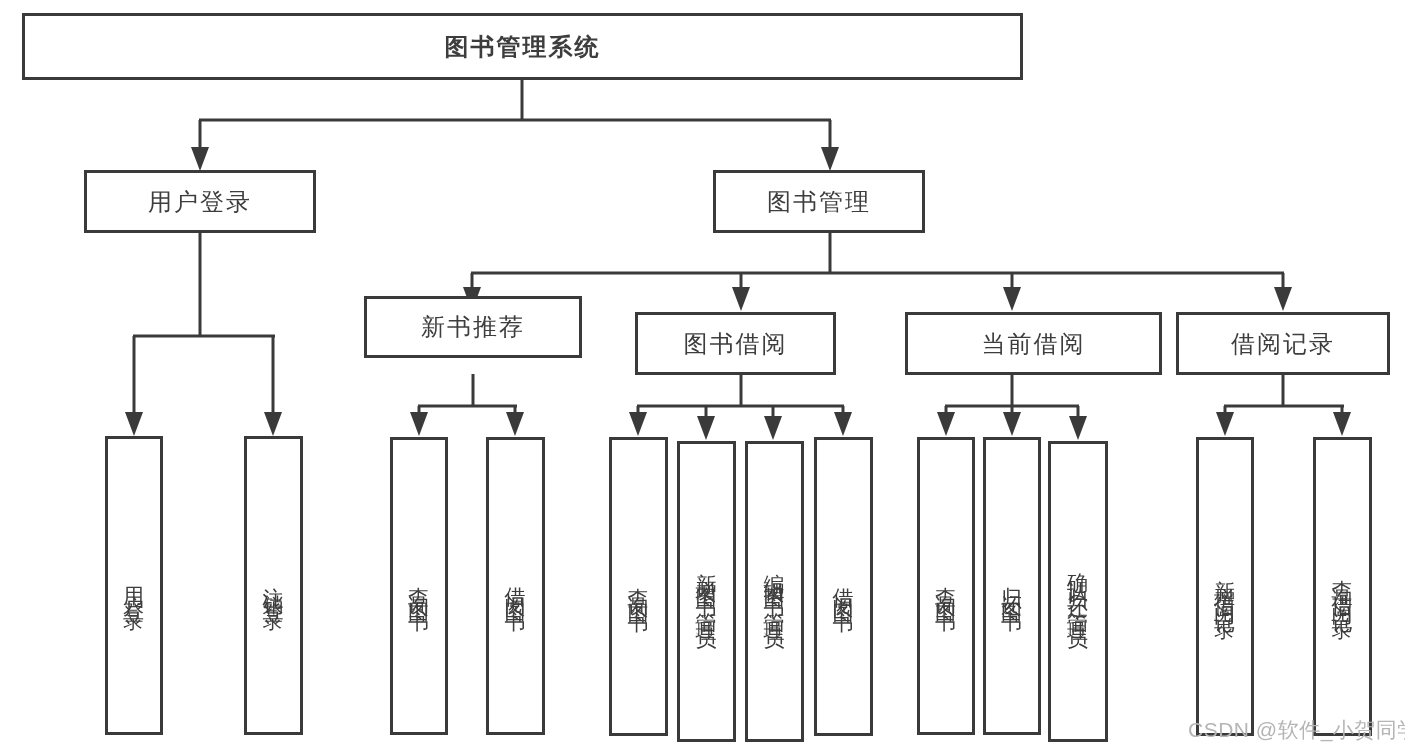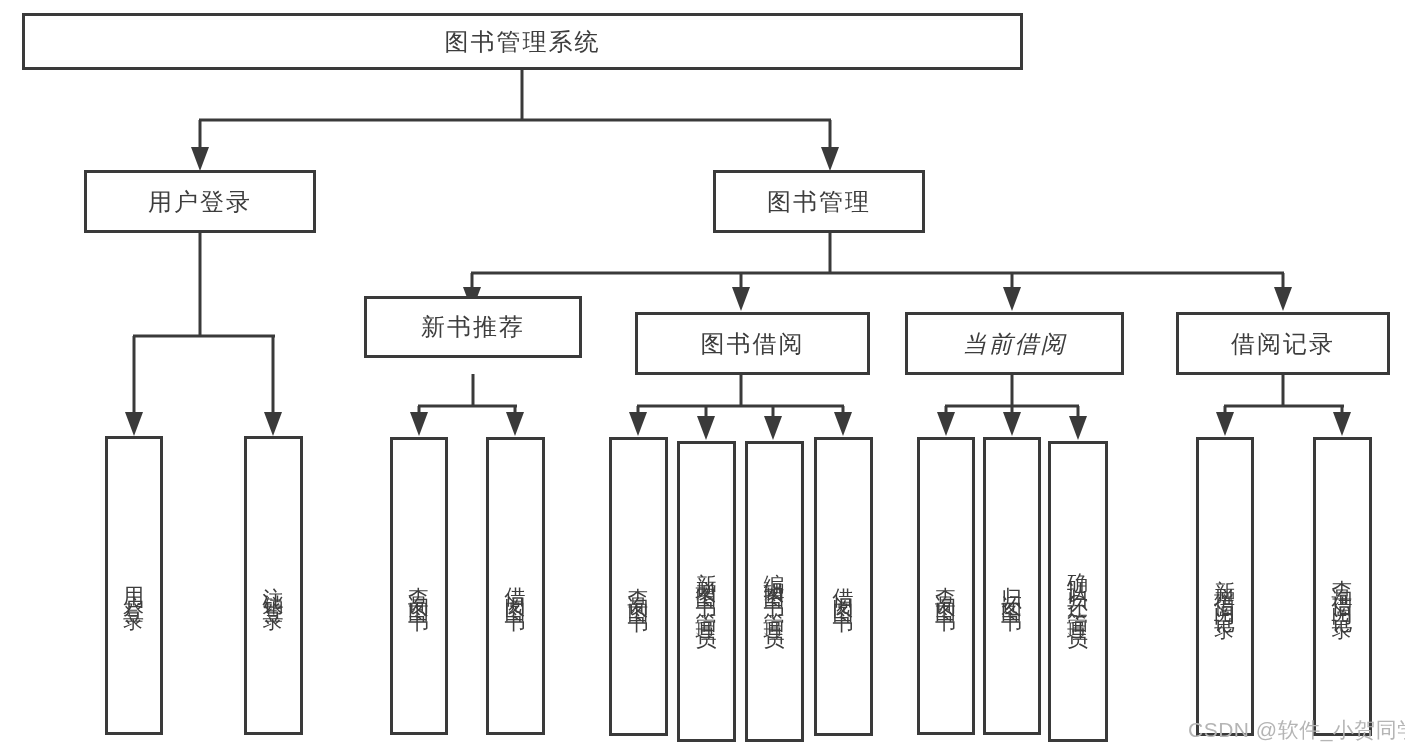--- a/index.html
+++ b/index.html
@@ -113,28 +113,28 @@
     <polygon points="1069,416 1087,416 1078,440"></polygon>
 
     <line x1="1283" y1="374" x2="1283" y2="407"></line>
     <line x1="1224" y1="406" x2="1344" y2="406"></line>
     <line x1="1225" y1="406" x2="1225" y2="415"></line>
     <polygon points="1216,412 1234,412 1225,436"></polygon>
     <line x1="1342" y1="406" x2="1342" y2="415"></line>
     <polygon points="1333,412 1351,412 1342,436"></polygon>
   </svg>
 
-  <div class="node h-node" style="left:22px; top:13px; width:1001px; height:57px;">图书管理系统</div>
+  <div class="node h-node" style="left:22px; top:13px; width:1001px; height:67px;font-weight:bold;">图书管理系统</div>
 
   <div class="node h-node" style="left:84px; top:170px; width:232px; height:63px;">用户登录</div>
   <div class="node h-node" style="left:713px; top:170px; width:212px; height:63px;">图书管理</div>
 
   <div class="node h-node" style="left:364px; top:296px; width:218px; height:62px;">新书推荐</div>
-  <div class="node h-node" style="left:635px; top:312px; width:235px; height:63px;">图书借阅</div>
-  <div class="node h-node" style="left:905px; top:312px; width:219px; height:63px;font-style:italic;">当前借阅</div>
+  <div class="node h-node" style="left:635px; top:312px; width:201px; height:63px;">图书借阅</div>
+  <div class="node h-node" style="left:905px; top:312px; width:257px; height:63px;">当前借阅</div>
   <div class="node h-node" style="left:1176px; top:312px; width:214px; height:63px;">借阅记录</div>
 
   <div class="node v-node" style="left:105px; top:436px; width:58px; height:299px;">用户登录</div>
   <div class="node v-node" style="left:244px; top:436px; width:59px; height:299px;">注销登录</div>
 
   <div class="node v-node" style="left:390px; top:437px; width:58px; height:298px;">查询图书</div>
   <div class="node v-node" style="left:486px; top:437px; width:59px; height:298px;">借阅图书</div>
 
   <div class="node v-node" style="left:609px; top:437px; width:59px; height:299px;">查询图书</div>
   <div class="node v-node" style="left:677px; top:441px; width:59px; height:301px;">新增图书（管理员）</div>

